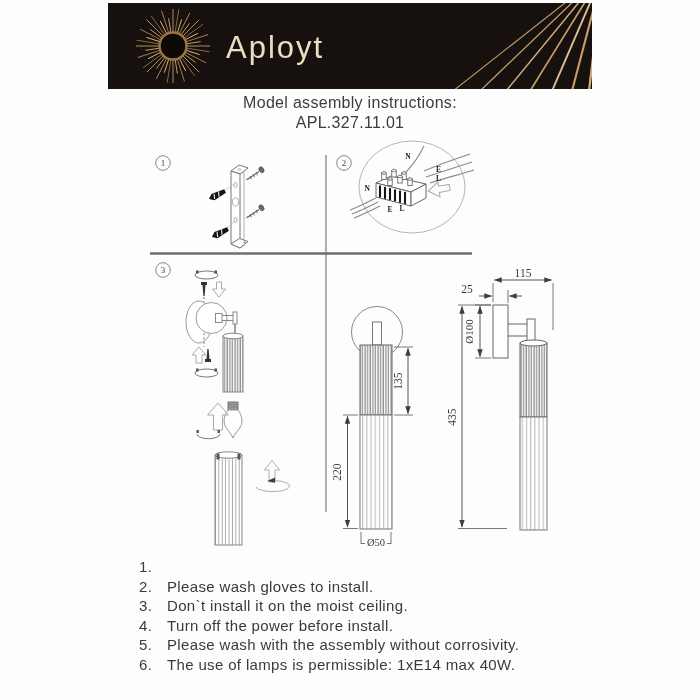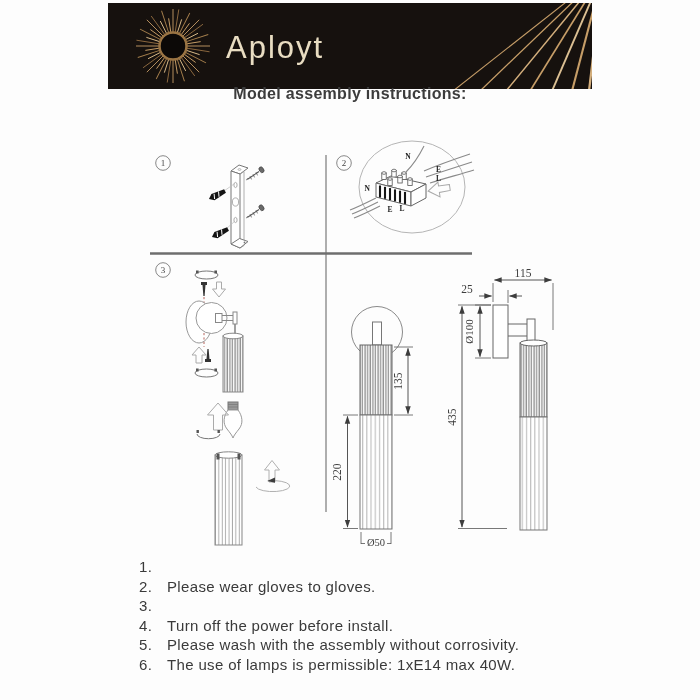--- a/index.html
+++ b/index.html
@@ -1,20 +1,20 @@
 <!DOCTYPE html>
 <html><head>
 <meta charset="utf-8">
 <style>
   html,body{margin:0;padding:0;background:#ffffff;}
   .page{position:relative;width:700px;height:700px;background:#fdfdfd;overflow:hidden;
         font-family:"Liberation Sans",sans-serif;color:#3a3a3a;}
   .banner-svg{position:absolute;left:108px;top:3px;}
-  .title-block{position:absolute;left:0;top:84px;width:700px;text-align:center;
-               font-size:16px;font-weight:700;line-height:19.5px;color:#3c3c3c;letter-spacing:.3px;}
+  .title-block{position:absolute;left:0;top:93px;width:700px;text-align:center;
+               font-size:16px;font-weight:400;line-height:19.5px;color:#3c3c3c;letter-spacing:.3px;}
   .drawings-svg{position:absolute;left:0;top:140px;}
   .instructions{position:absolute;left:139px;top:557px;font-size:15px;line-height:19.6px;
                 letter-spacing:.35px;color:#3a3a3a;}
   .instructions .li{display:flex;}
   .instructions .num{width:28px;flex:0 0 28px;}
   
   text.dim{font-family:"Liberation Serif",serif;font-size:11.5px;fill:#3d3d3d;}
   text.stepnum{font-family:"Liberation Serif",serif;font-size:9px;fill:#444;}
   text.wire{font-family:"Liberation Serif",serif;font-size:7.5px;fill:#222;font-weight:bold;}
   .brand-text{font-family:"Liberation Sans",sans-serif;font-size:31px;letter-spacing:2px;}
@@ -82,20 +82,21 @@
       <line x1="495" y1="-30" x2="481" y2="88" stroke-width="2.3" stroke="#d4af7d"></line>
       <line x1="495" y1="-30" x2="486" y2="74" stroke-width="2.4"></line>
       <line x1="495" y1="-30" x2="486" y2="56" stroke-width="2.4" stroke="#dcc093"></line>
       <line x1="495" y1="-30" x2="486" y2="38" stroke-width="2.2"></line>
       <line x1="495" y1="-30" x2="486" y2="20" stroke-width="2.0" stroke="#d4af7d"></line>
     </g>
   </svg>
 
   <div class="title-block">
     <div>Model assembly instructions:</div>
+    <div>APL.327.11.01</div>
   </div>
 
   <svg class="drawings-svg" width="700" height="416" viewBox="0 0 700 416">
     <defs>
       <marker id="arw" viewBox="0 0 10 10" refX="9" refY="5" markerWidth="8" markerHeight="8" orient="auto-start-reverse">
         <path d="M0,1.6 L10,5 L0,8.4 z" fill="#3d3d3d"></path>
       </marker>
       <pattern id="ribsD" width="2.6" height="8" patternUnits="userSpaceOnUse">
         <rect width="2.6" height="8" fill="#ffffff"></rect>
         <line x1="1" y1="0" x2="1" y2="8" stroke="#5f5f5f" stroke-width="0.9"></line>
@@ -365,24 +366,25 @@
       <text class="dim" transform="rotate(-90 455.5 277)" x="455.5" y="277" text-anchor="middle">435</text>
     </g>
   </svg>
 
   <div class="instructions">
     <div class="li">
       <span class="num">1.</span>
     </div>
     <div class="li">
       <span class="num">2.</span>
-      <span class="txt">Please wear gloves to gloves.</span>
+      <span class="txt">Please wash gloves to install.</span>
     </div>
     <div class="li">
       <span class="num">3.</span>
+      <span class="txt">Don`t install it on the moist ceiling.</span>
     </div>
     <div class="li">
       <span class="num">4.</span>
       <span class="txt">Turn off the power before install.</span>
     </div>
     <div class="li">
       <span class="num">5.</span>
       <span class="txt">Please wash with the assembly without corrosivity.</span>
     </div>
     <div class="li">

